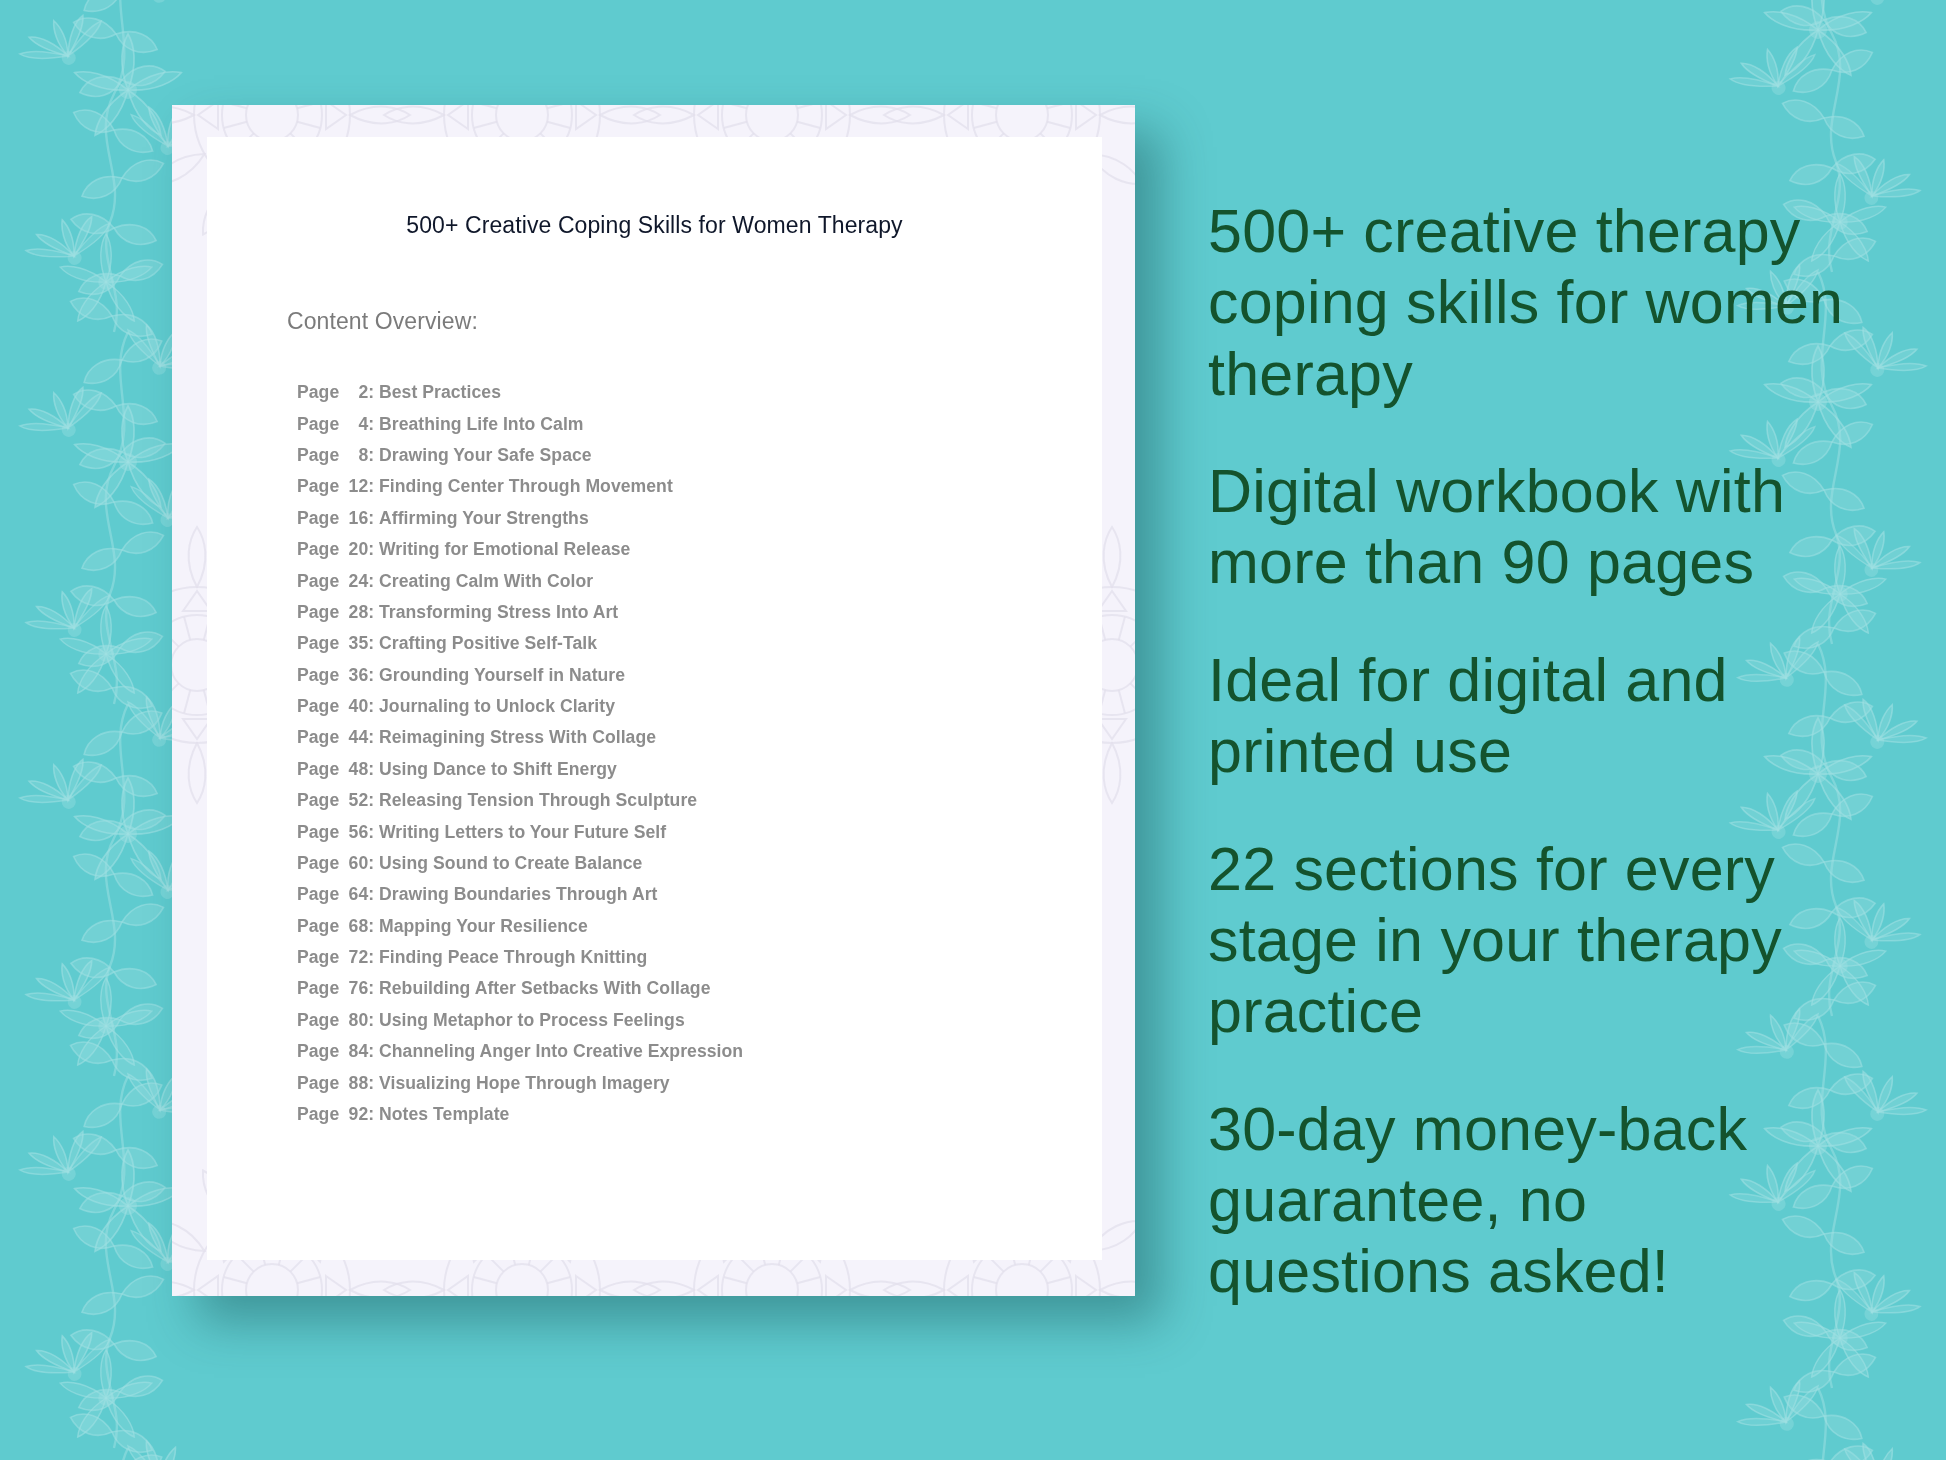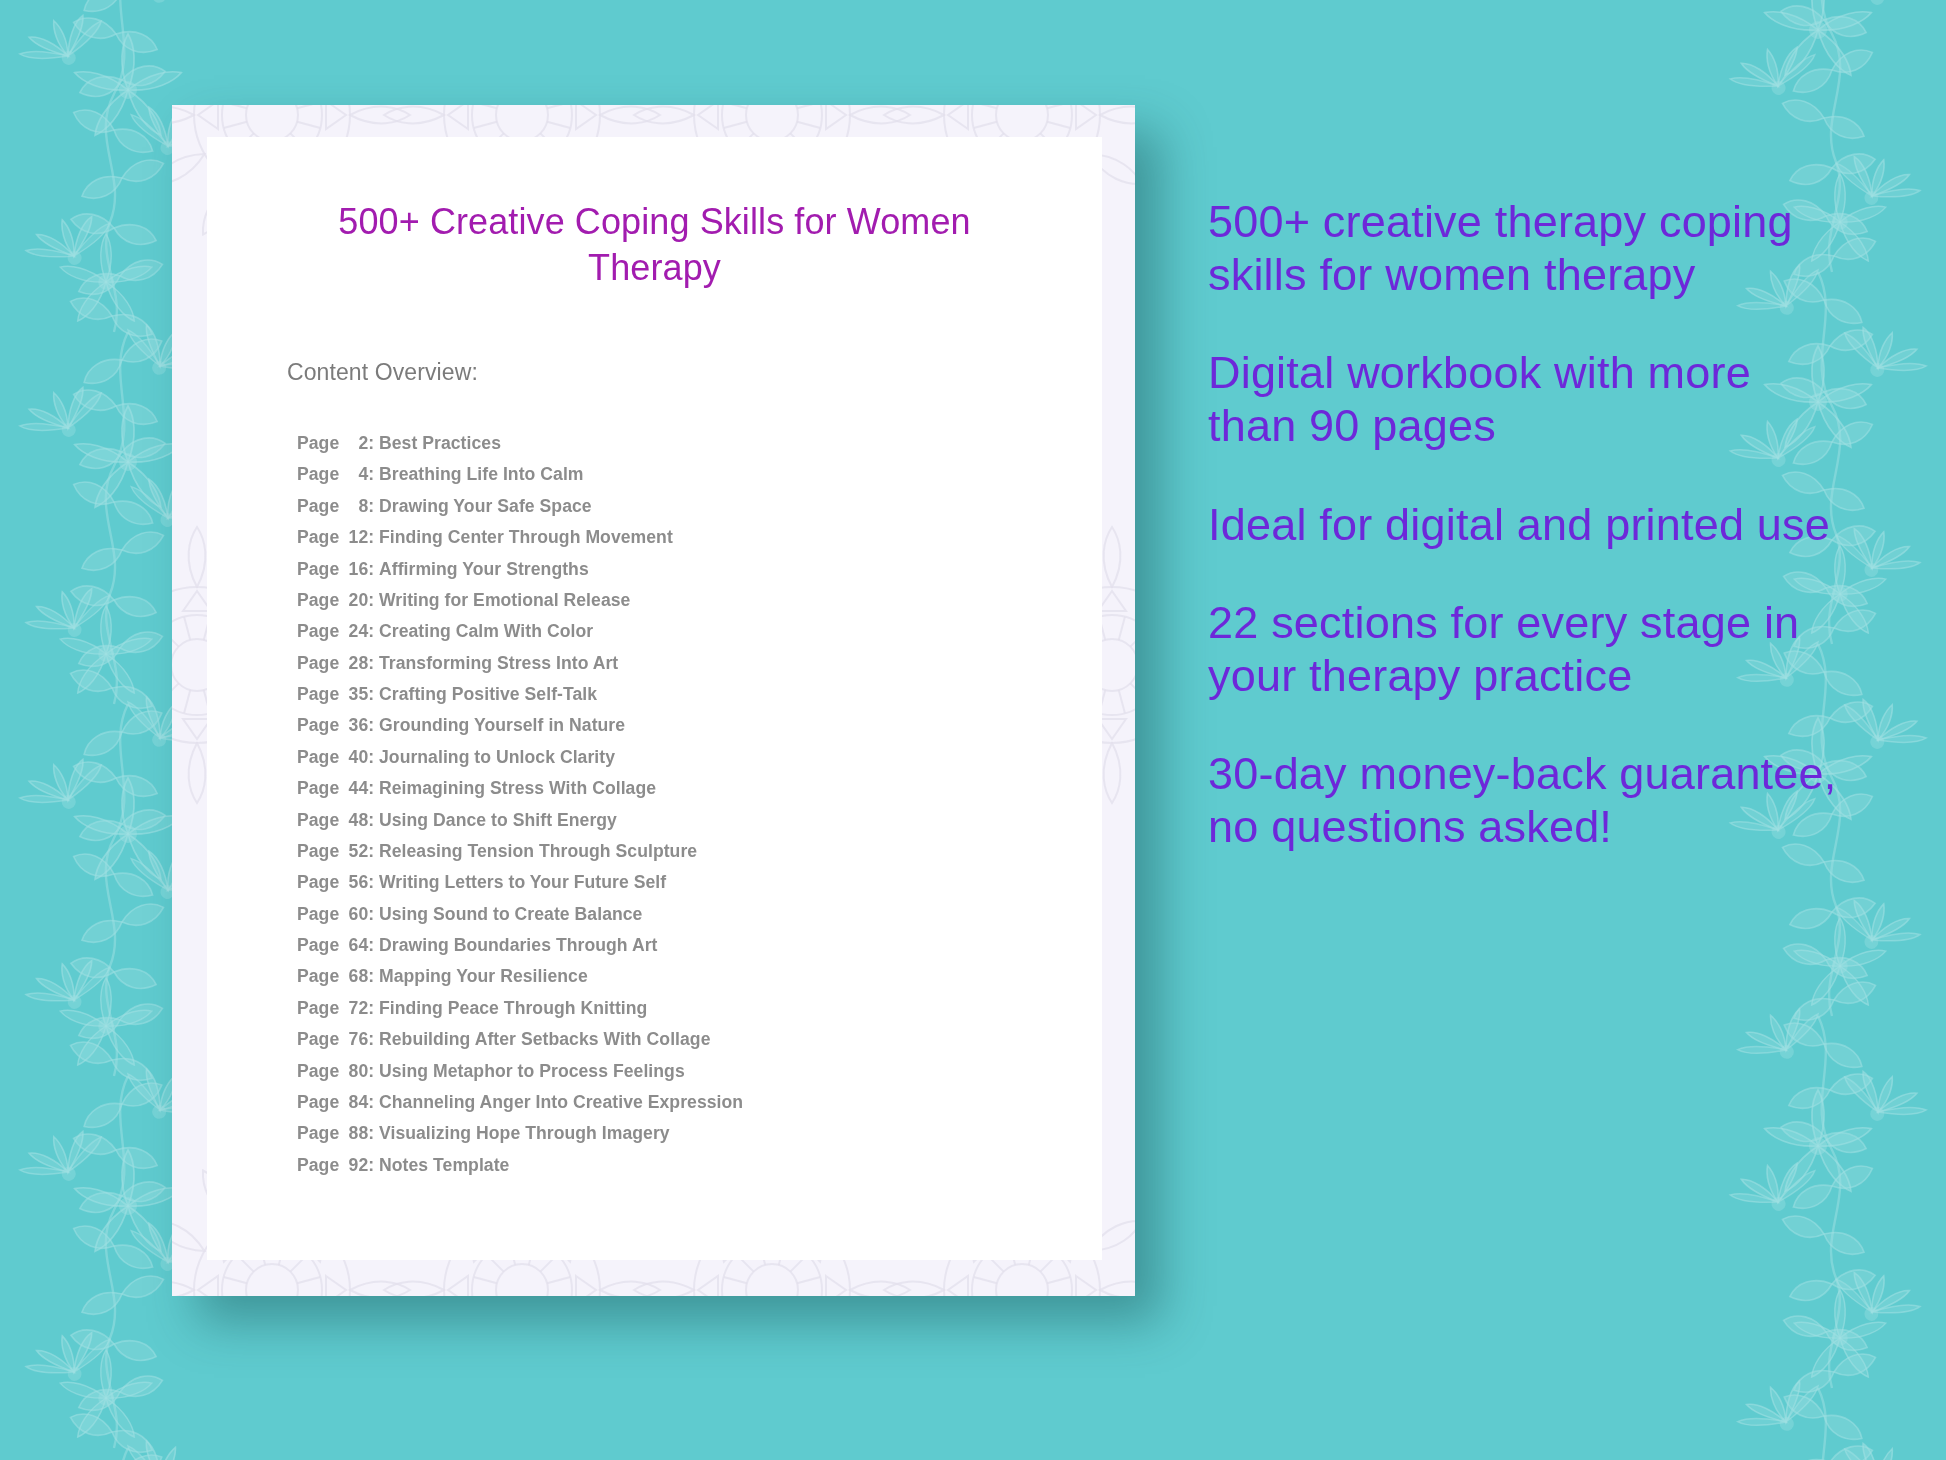--- a/index.html
+++ b/index.html
@@ -55,27 +55,27 @@
     position: absolute;
     left: 35px;
     top: 32px;
     right: 33px;
     bottom: 36px;
     background: #ffffff;
     overflow: hidden;
   }
 
   #doc-title {
-    margin: 0;
+    margin: 12px;
     padding: 62px 120px 0 120px;
     text-align: center;
-    font-size: 36px;
+    font-size: 23px;
     font-weight: 400;
     line-height: 1.28;
-    color: #a21caf;
+    color: #0f172a;
     letter-spacing: 0.1px;
   }
   #content-overview-label {
     margin: 16px;
     padding: 52px 0 0 64px;
     font-size: 23px;
     font-weight: 400;
     color: #7b7b7b;
     letter-spacing: 0.1px;
   }
@@ -112,24 +112,24 @@
 
   
   #marketing {
     position: absolute;
     left: 1208px;
     top: 196px;
     width: 640px;
   }
   #marketing p {
     margin: 0 0 46px 0;
-    font-size: 45px;
+    font-size: 61px;
     line-height: 1.17;
     font-weight: 400;
-    color: #6d28d9;
+    color: #14532d;
     letter-spacing: 0.2px;
   }
   #marketing p:last-child { margin-bottom: 0; margin-top: 36px; }
 </style>
 </head>
 <body>
 
 <div id="stage">
 
   <svg class="vine vine-left" viewBox="0 0 230 1540" preserveAspectRatio="none" aria-hidden="true">

